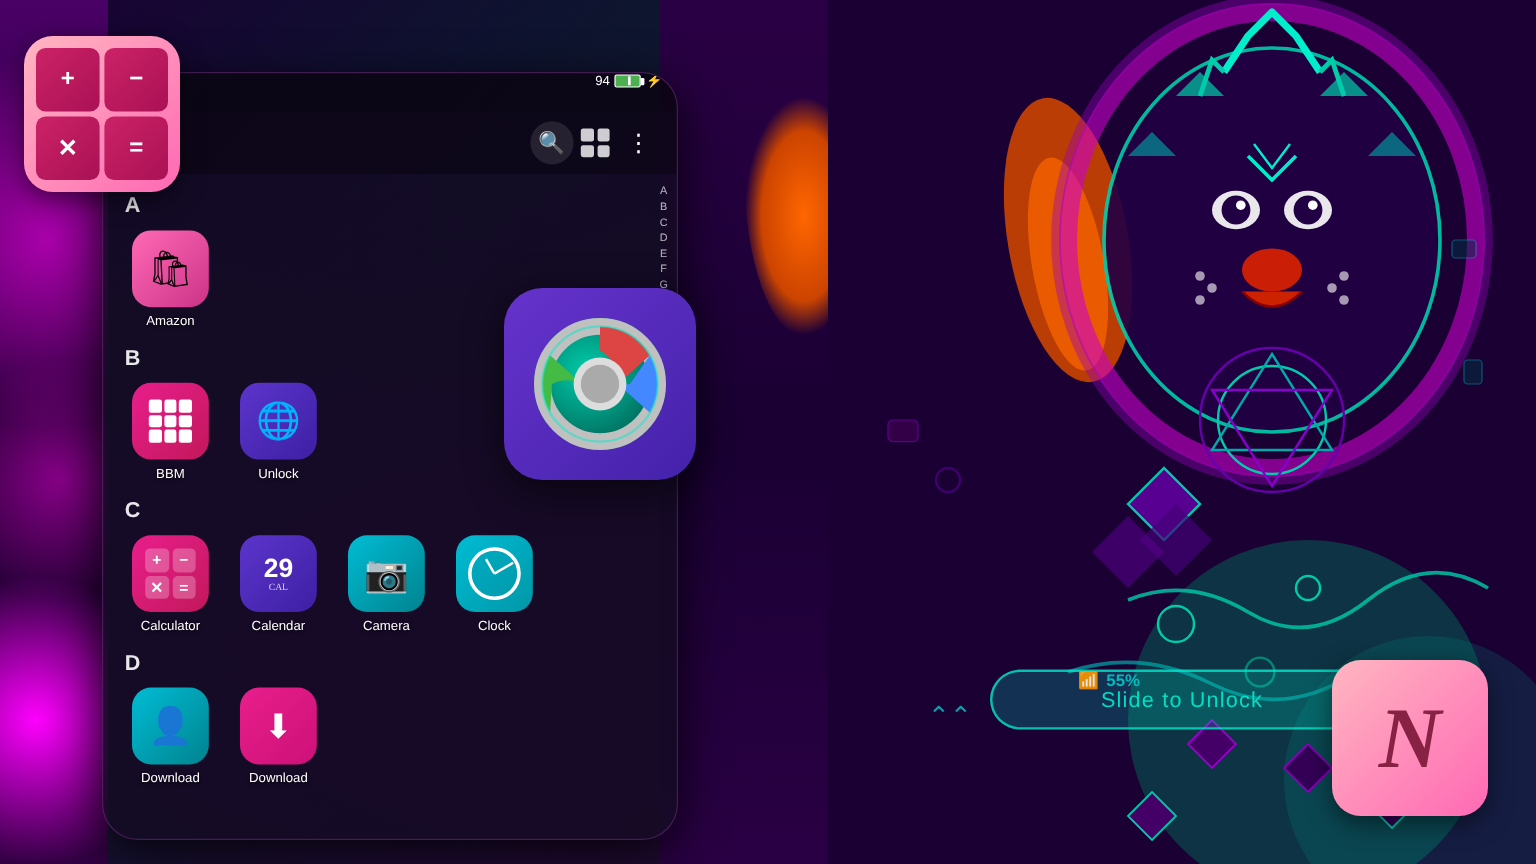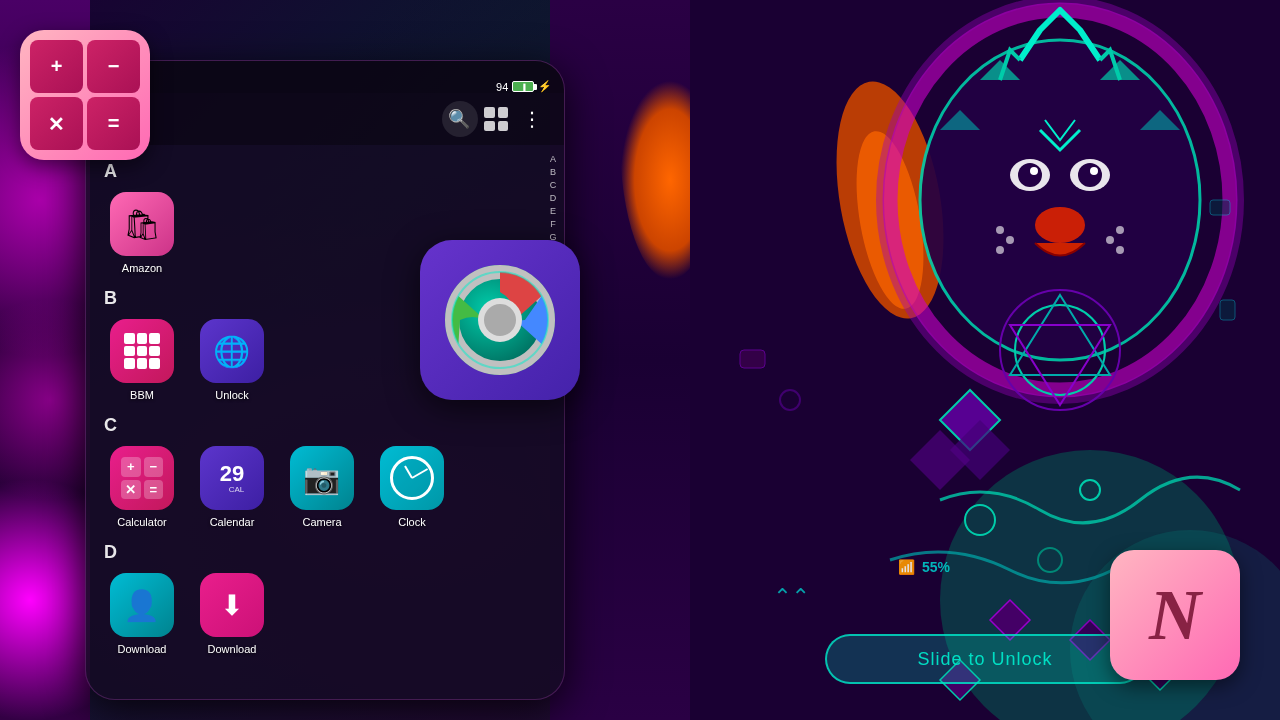--- a/index.html
+++ b/index.html
@@ -50,21 +50,21 @@
       overflow: hidden;
       box-shadow: 0 10px 40px rgba(0,0,0,0.8);
       border: 1px solid rgba(255,100,255,0.2);
     }
 
     
     .status-bar {
       height: 32px;
       background: rgba(0,0,0,0.4);
       display: flex;
-      align-items: flex-end;
+      align-items: flex-start;
       justify-content: flex-end;
       padding: 0 12px;
       gap: 7px;
     }
 
     .status-icons {
       display: flex;
       align-items: center;
       gap: 4px;
     }
@@ -347,21 +347,21 @@
     .lock-screen-overlay {
       position: absolute;
       right: 0;
       top: 0;
       width: 590px;
       height: 720px;
       z-index: 5;
       display: flex;
       flex-direction: column;
       justify-content: flex-end;
-      padding-bottom: 36px;
+      padding-bottom: 112px;
       align-items: center;
     }
 
     
     .slide-unlock-bar {
       width: 320px;
       height: 50px;
       background: rgba(0, 200, 180, 0.25);
       border: 2px solid rgba(0, 230, 200, 0.8);
       border-radius: 25px;
@@ -489,21 +489,22 @@
     .calendar-29 {
       font-size: 22px;
       font-weight: bold;
       color: white;
       text-align: center;
       line-height: 1;
     }
     .calendar-month {
       font-size: 8px;
       color: rgba(255,255,255,0.8);
-      text-align: right;
+      text-align: center;
+      font-family: Liberation Serif, serif;
     }
 
     
     .clock-face {
       width: 44px;
       height: 44px;
       border-radius: 50%;
       border: 3px solid white;
       position: relative;
       background: rgba(0,150,170,0.3);

